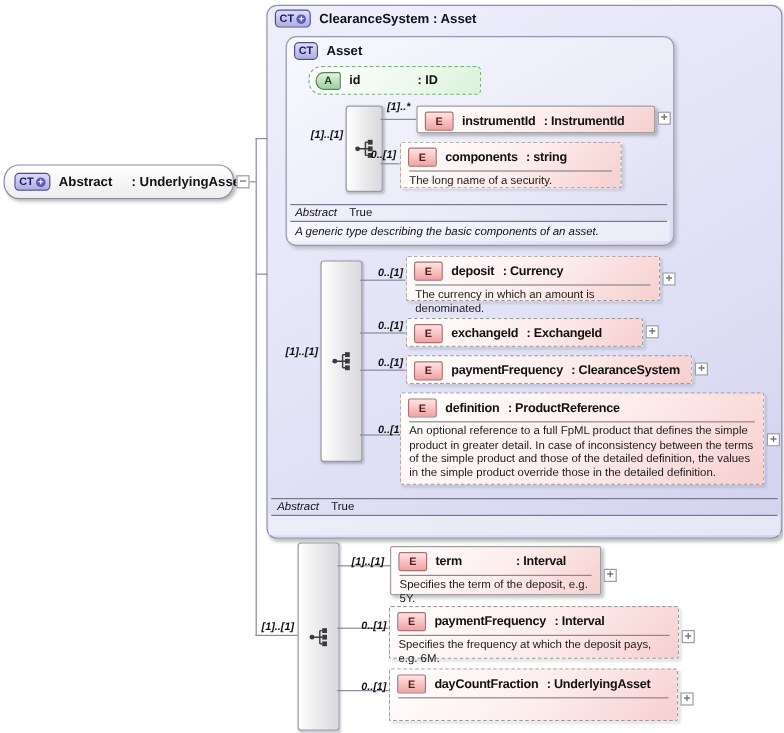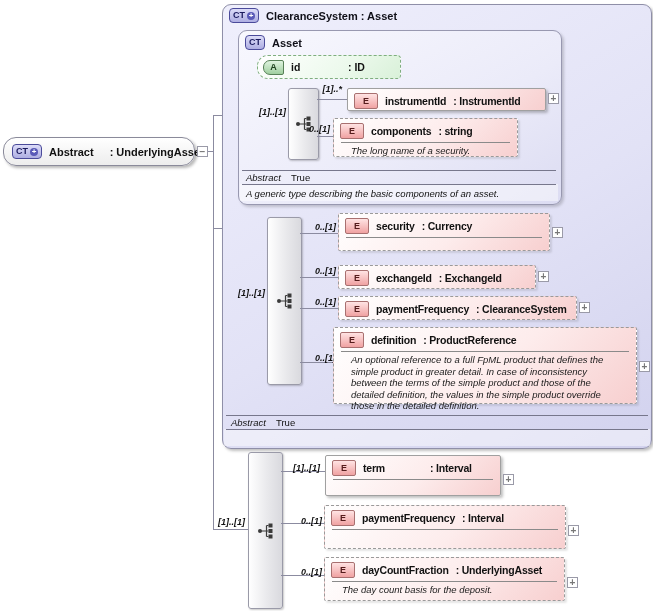--- a/index.html
+++ b/index.html
@@ -33,21 +33,21 @@
          box-shadow:1px 1px 2px rgba(0,0,0,.22);display:flex;align-items:center;justify-content:center;}
   .el-box{position:absolute;box-sizing:border-box;border:1px solid #a0a0a0;border-radius:2px;
          background:linear-gradient(135deg,#ffffff 0%,#fdecec 55%,#f7cfcf 100%);
          display:flex;flex-direction:column;box-shadow:2px 2px 3px rgba(0,0,0,.25);}
   .el-box.opt{border:1px dashed #9a9a9a;box-shadow:2px 2px 2px rgba(0,0,0,.10);}
   .el-head{display:flex;align-items:center;gap:7px;height:23px;flex:none;padding:0 6px;white-space:nowrap;}
   .el-name{font-weight:bold;font-size:10.5px;letter-spacing:-0.2px;}
   .el-type{font-weight:bold;font-size:10.5px;letter-spacing:-0.2px;}
   .name-wide{display:inline-block;min-width:60px;}
   .el-sep{height:1px;background:#8a8a8a;margin:0 7px;flex:none;}
-  .el-note{padding:2px 17px 3px;font-style:italic;font-size:9.5px;line-height:1.22;color:#1a1a1a;}
+  .el-note{padding:2px 7px 3px;font-size:9.5px;line-height:1.22;color:#1a1a1a;}
   .e-badge{width:22px;height:14px;flex:none;display:flex;align-items:center;justify-content:center;
          background:linear-gradient(180deg,#ffe3e3,#f0a2a2);border:1px solid #a87070;border-radius:2px;
          font-size:9px;font-weight:bold;color:#551c1c;}
   .attr-box{position:absolute;left:257px;top:55px;width:144px;height:24px;box-sizing:border-box;
          border:1px dashed #7fae7f;border-radius:11px 4px 4px 11px;display:flex;align-items:center;
          gap:7px;padding:0 5px;background:linear-gradient(135deg,#ffffff 0%,#ecf9ec 60%,#d9f1d9 100%);}
   .a-badge{width:19px;height:13px;flex:none;display:flex;align-items:center;justify-content:center;
          background:linear-gradient(180deg,#dff3df,#9fcf9f);border:1px solid #578057;
          border-radius:7px 2px 2px 7px;font-size:9px;font-weight:bold;color:#1e401e;}
   .attr-name{font-weight:bold;font-size:10.5px;display:inline-block;min-width:50px;}
@@ -151,24 +151,25 @@
   </div>
   <div class="hline" style="left:300px;top:233px;width:38px;"></div>
   <div class="hline" style="left:300px;top:277px;width:38px;"></div>
   <div class="hline" style="left:300px;top:308px;width:38px;"></div>
   <div class="hline" style="left:300px;top:362px;width:33px;"></div>
 
   <div class="card" style="left:304px;top:222px;width:32px;">0..[1]</div>
   <div class="el-box opt" style="left:338px;top:213px;width:212px;height:38px;">
     <div class="el-head">
       <span class="e-badge">E</span>
-      <span class="el-name">security</span>
+      <span class="el-name">deposit</span>
       <span class="el-type">: Currency</span>
     </div>
     <div class="el-sep"></div>
+    <div class="el-note">The currency in which an amount is denominated.</div>
   </div>
   <div class="toggle" style="left:552px;top:227px;">+</div>
 
   <div class="card" style="left:304px;top:266px;width:32px;">0..[1]</div>
   <div class="el-box opt" style="left:338px;top:265px;width:198px;height:24px;">
     <div class="el-head">
       <span class="e-badge">E</span>
       <span class="el-name">exchangeId</span>
       <span class="el-type">: ExchangeId</span>
     </div>
@@ -228,39 +229,40 @@
   <div class="hline" style="left:281px;top:575px;width:43px;"></div>
 
   <div class="card" style="left:286px;top:463px;width:34px;">[1]..[1]</div>
   <div class="el-box" style="left:325px;top:455px;width:176px;height:41px;">
     <div class="el-head">
       <span class="e-badge">E</span>
       <span class="el-name name-wide">term</span>
       <span class="el-type">: Interval</span>
     </div>
     <div class="el-sep"></div>
+    <div class="el-note">Specifies the term of the deposit, e.g. 5Y.</div>
   </div>
   <div class="toggle" style="left:503px;top:474px;">+</div>
 
   <div class="card" style="left:290px;top:516px;width:32px;">0..[1]</div>
   <div class="el-box opt" style="left:324px;top:505px;width:242px;height:44px;">
     <div class="el-head">
       <span class="e-badge">E</span>
       <span class="el-name">paymentFrequency</span>
       <span class="el-type">: Interval</span>
     </div>
     <div class="el-sep"></div>
+    <div class="el-note">Specifies the frequency at which the deposit pays, e.g. 6M.</div>
   </div>
   <div class="toggle" style="left:568px;top:525px;">+</div>
 
   <div class="card" style="left:290px;top:567px;width:32px;">0..[1]</div>
   <div class="el-box opt" style="left:324px;top:557px;width:241px;height:44px;">
     <div class="el-head">
       <span class="e-badge">E</span>
       <span class="el-name">dayCountFraction</span>
       <span class="el-type">: UnderlyingAsset</span>
     </div>
     <div class="el-sep"></div>
-    <div class="el-note">The day count basis for the deposit.</div>
   </div>
   <div class="toggle" style="left:567px;top:577px;">+</div>
 
 </div>
 
 </body></html>

